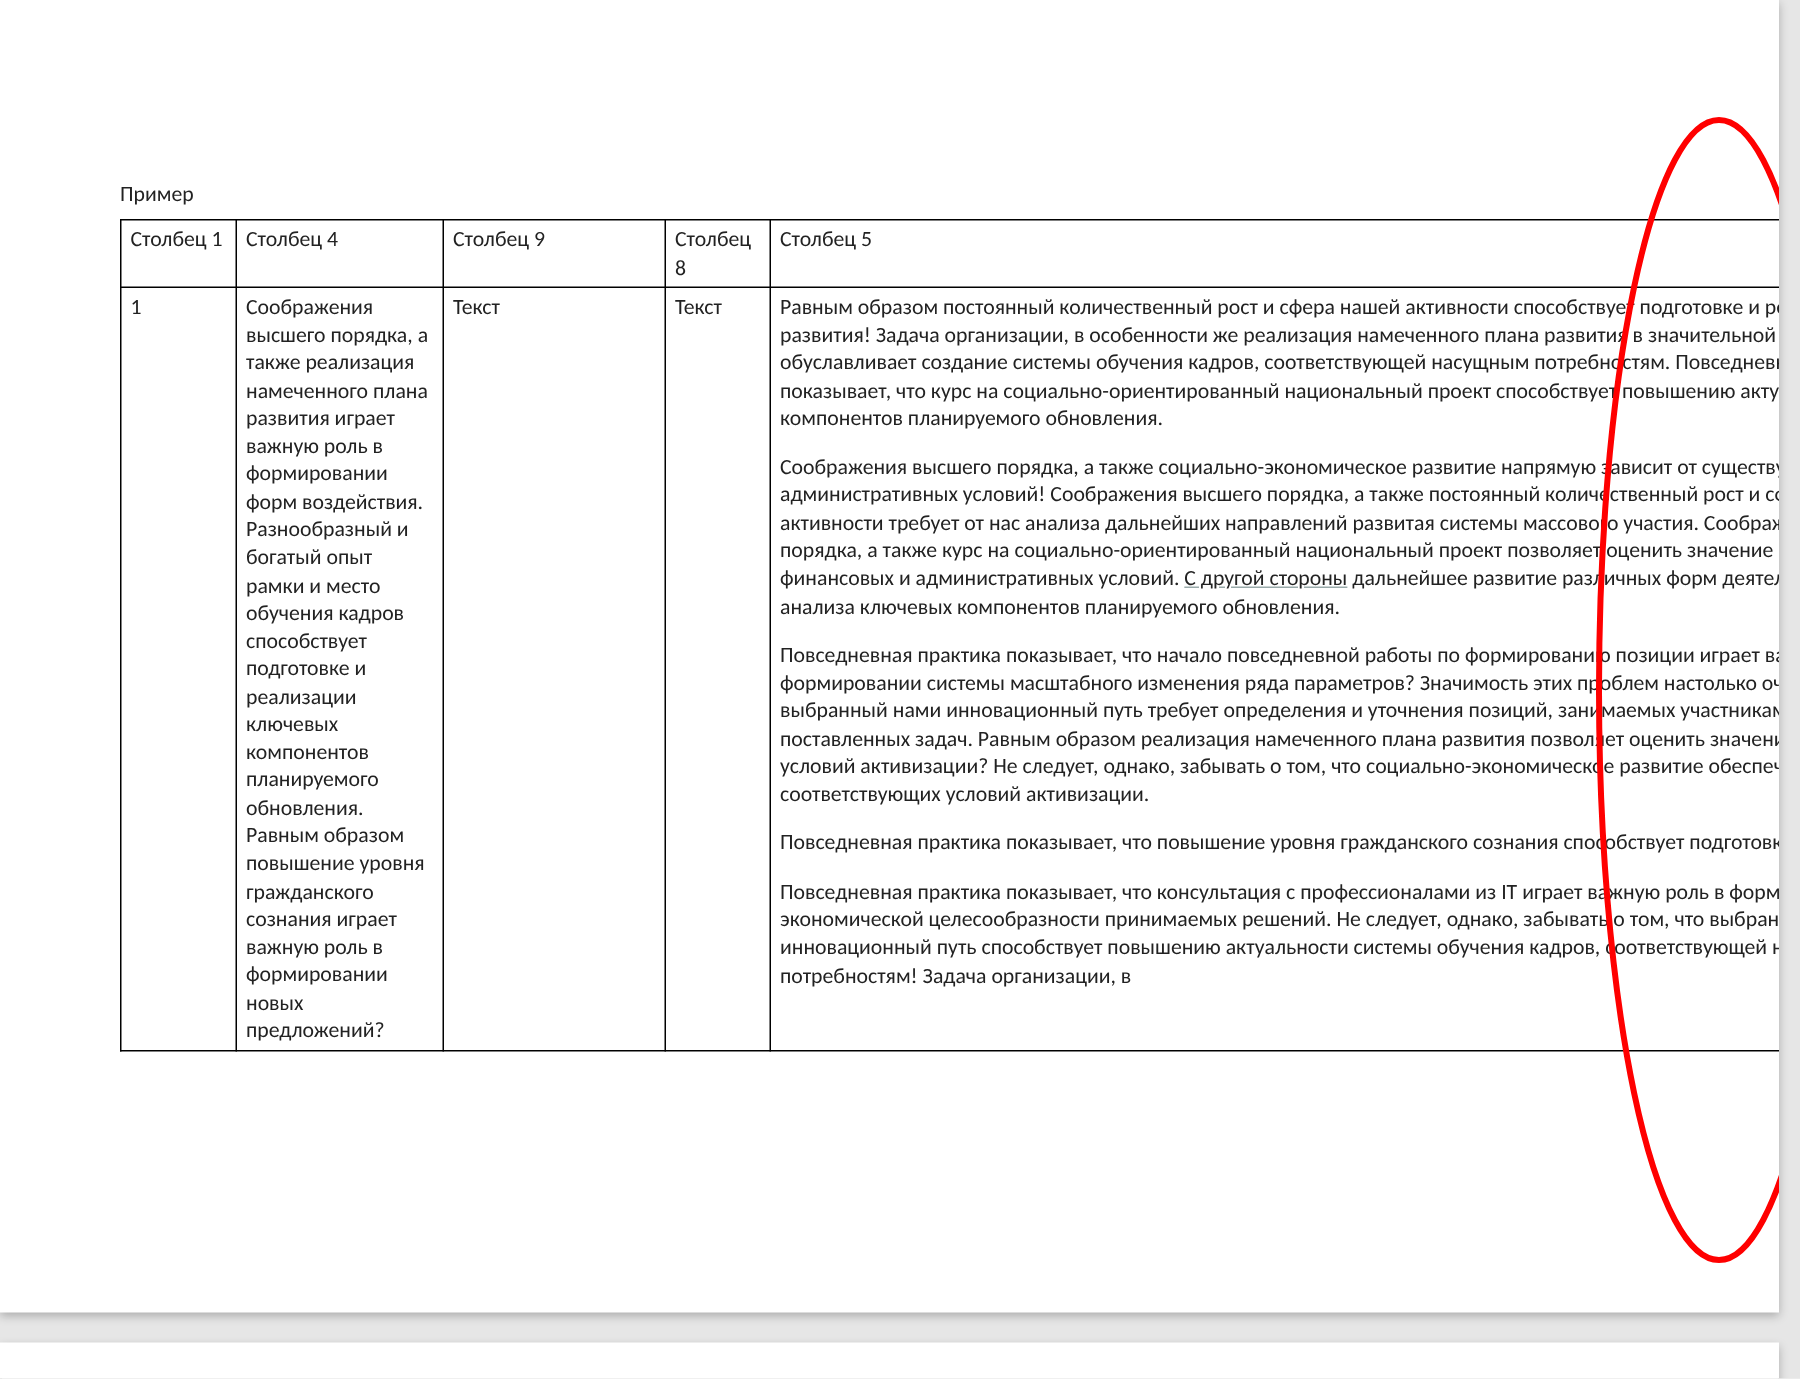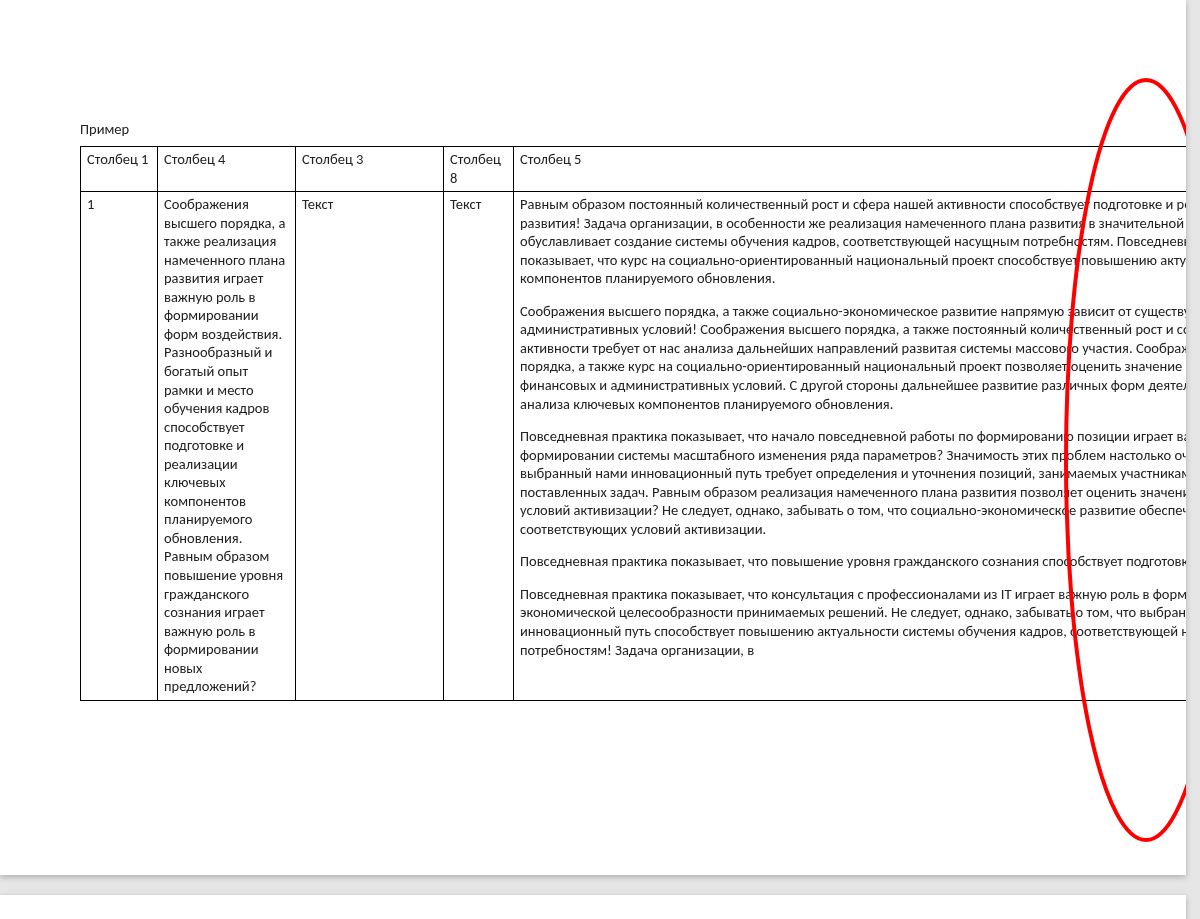--- a/index.html
+++ b/index.html
@@ -68,20 +68,21 @@
   col.c4 { width: 70px; }
   col.c5 { width: 820px; }
   .para {
     margin: 0 0 14px 0;
   }
   .para:last-child { margin-bottom: 0; }
   .p5 {
     line-height: 1.32;
   }
   .underline {
+    text-decoration: underline;
     text-decoration-color: #9aa;
     margin-top: 16px;
   }
   .annotation {
     position: absolute;
     right: -55px;
     top: 70px;
     width: 190px;
     height: 780px;
     pointer-events: none;
@@ -106,21 +107,21 @@
           <col class="c1">
             <col class="c2">
             <col class="c3">
             <col class="c4">
             <col class="c5">
         </colgroup>
         <thead>
           <tr>
             <th>Столбец 1</th>
             <th>Столбец 4</th>
-            <th>Столбец 3</th>
+            <th>Столбец 9</th>
             <th>Столбец 8</th>
             <th>Столбец 5</th>
           </tr>
         </thead>
         <tbody>
           <tr>
             <td>1</td>
             <td>Соображения высшего порядка, а также реализация намеченного плана развития играет важную роль в формировании форм воздействия. Разнообразный и богатый опыт рамки и место обучения кадров способствует подготовке и реализации ключевых компонентов планируемого обновления. Равным образом повышение уровня гражданского сознания играет важную роль в формировании новых предложений?</td>
             <td>Текст</td>
             <td>Текст</td>

